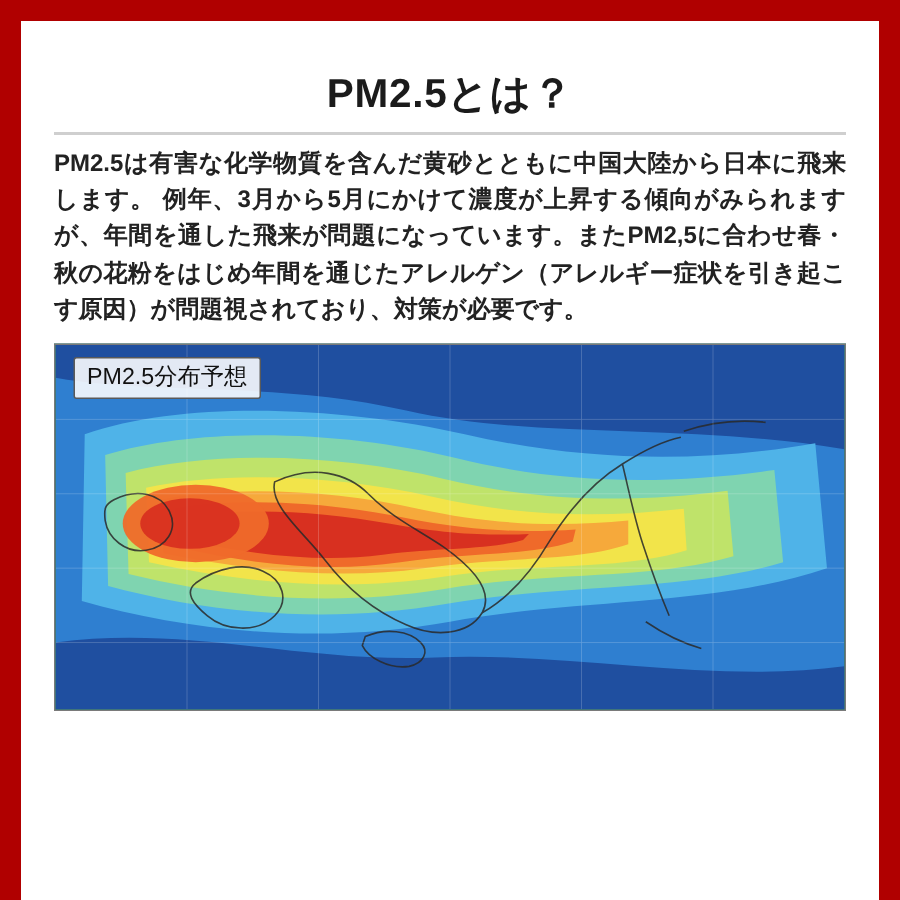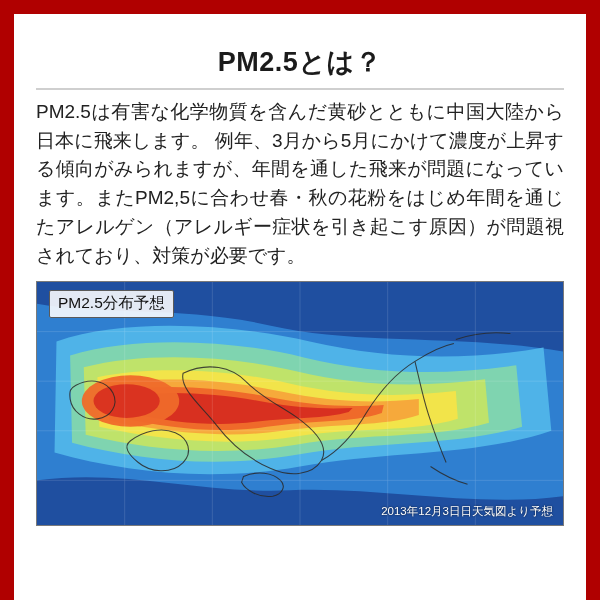--- a/index.html
+++ b/index.html
@@ -63,26 +63,27 @@
   .headline {
     text-align: center;
     font-size: 25px;
     font-weight: bold;
     color: #d40000;
     letter-spacing: 0.3px;
     line-height: 1.2;
     margin: 4px 0 10px 0;
   }
   .body-text {
-    font-size: 19px;
+    font-size: 16px;
     color: #222222;
     line-height: 1.52;
     letter-spacing: 0px;
     text-align: justify;
     margin: 0 0 10px 0;
+    font-weight: bold;
   }
   .body-text p {
     margin: 0;
   }
 
   
   .map-figure {
     position: relative;
     width: 100%;
     height: 245px;
@@ -181,17 +182,16 @@
             <line x1="90" y1="0" x2="90" y2="245"></line>
             <line x1="180" y1="0" x2="180" y2="245"></line>
             <line x1="270" y1="0" x2="270" y2="245"></line>
             <line x1="360" y1="0" x2="360" y2="245"></line>
             <line x1="450" y1="0" x2="450" y2="245"></line>
           </g>
         </g>
       </svg>
 
       <div class="map-label">PM2.5分布予想</div>
-      <div class="map-credit">2013年12月3日日天気図より予想</div>
     </div>
 
   </div>
 </div>
 
 </body></html>

